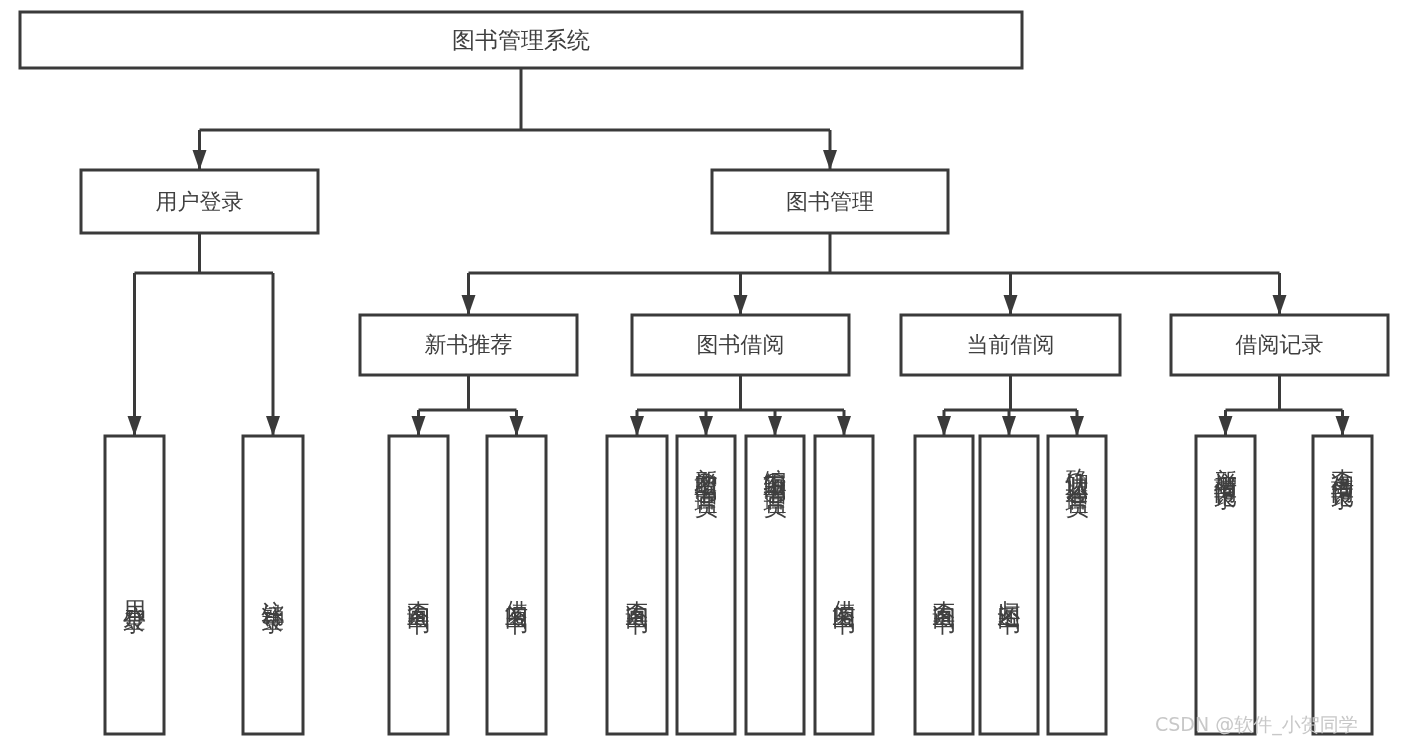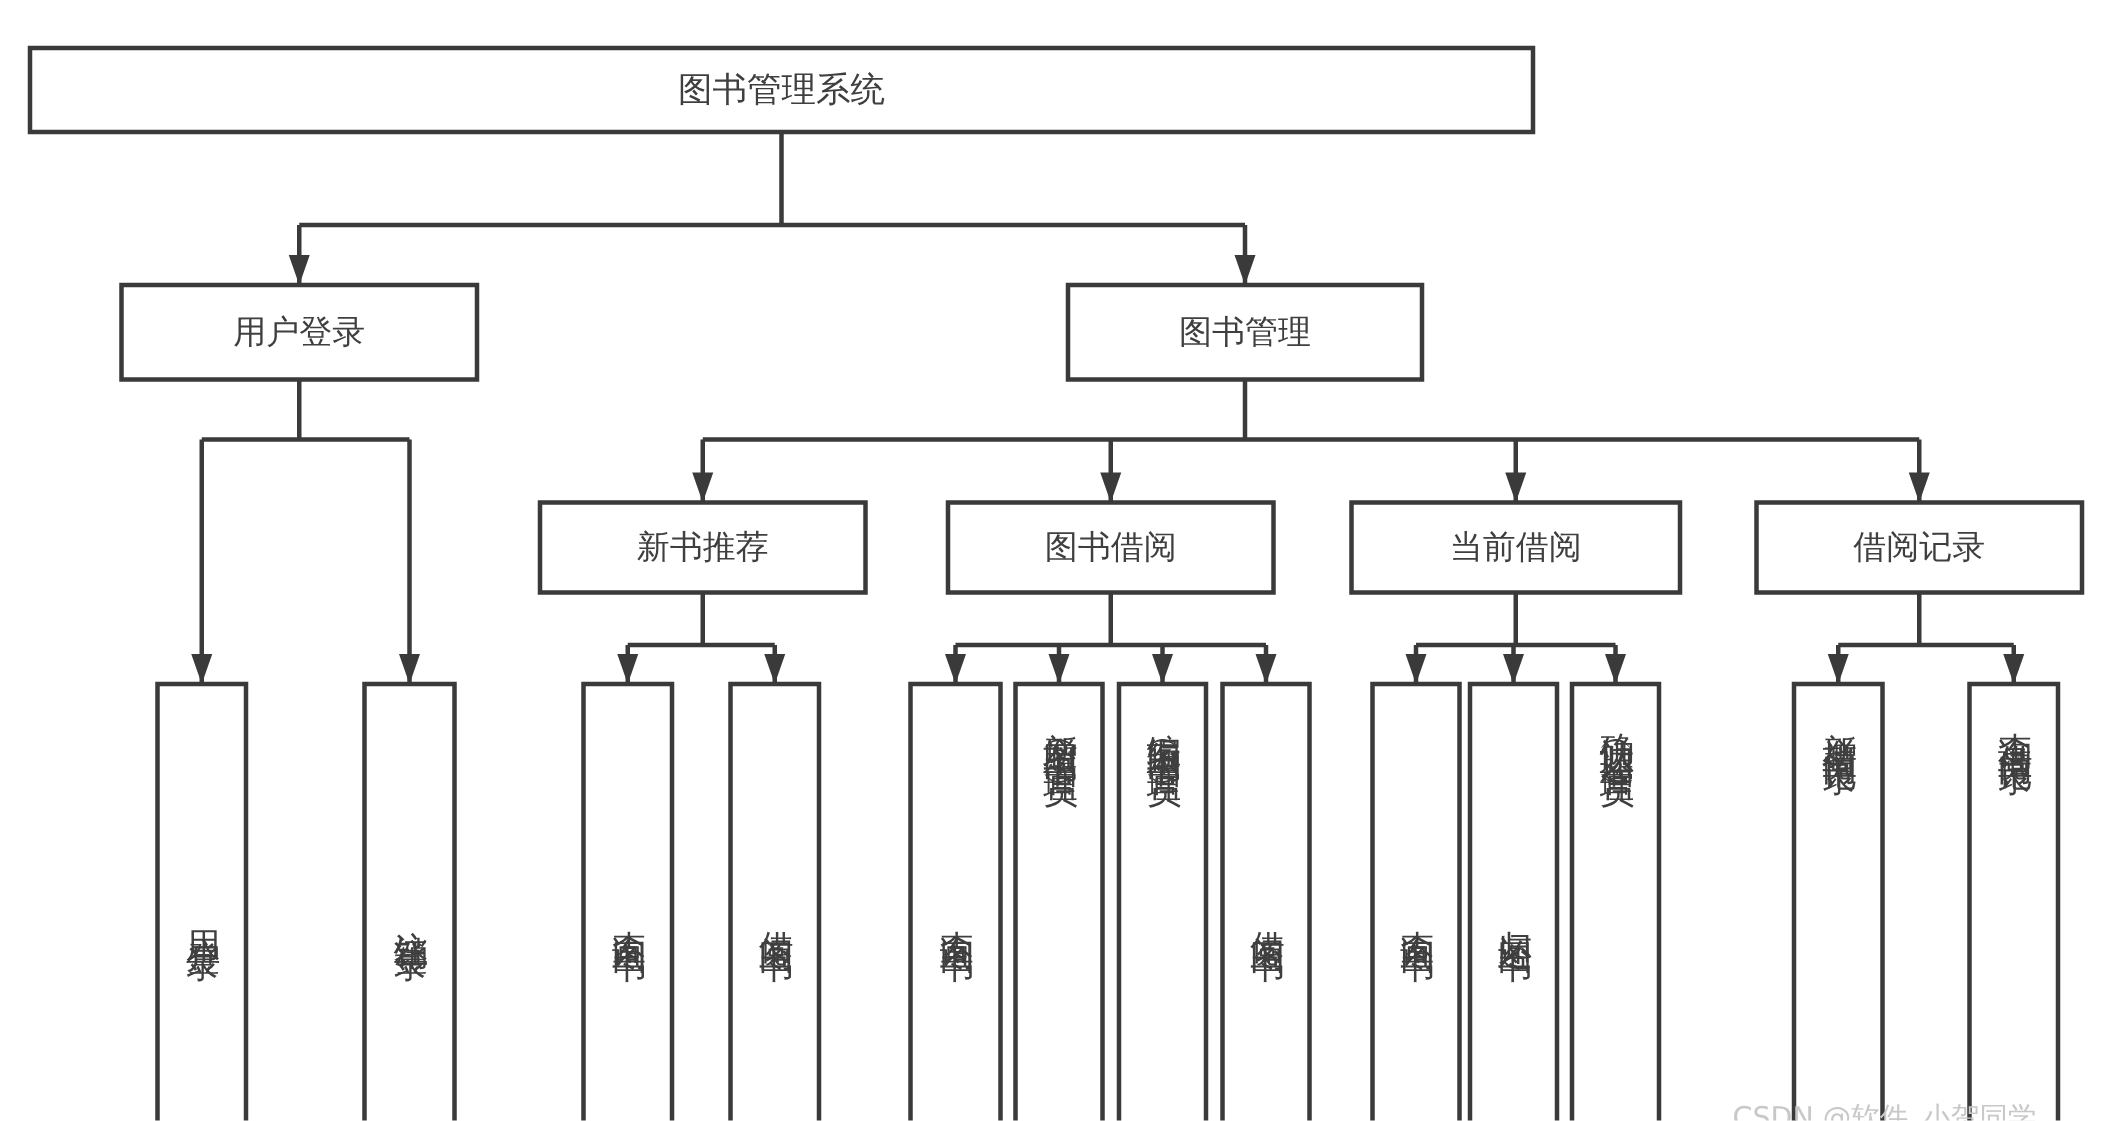--- a/index.html
+++ b/index.html
@@ -1,20 +1,20 @@
 <!DOCTYPE html>
 <html><head>
 <meta charset="utf-8">
 <style>
   html,body{margin:0;padding:0;background:#ffffff;}
   body{
     width:1405px;height:747px;overflow:hidden;
     font-family:"DejaVu Sans","Liberation Sans",sans-serif;
   }
-  #diagram-root{position:relative;width:1405px;height:538px;background:#fff;margin-top:20px;}
+  #diagram-root{position:relative;width:1405px;height:538px;background:#fff;}
   svg#diagram-svg{position:absolute;left:0;top:0;width:1405px;height:747px;display:block;}
   .node-rect{fill:#ffffff;stroke:#3a3a3a;stroke-width:3;}
   .edge-line{stroke:#3a3a3a;stroke-width:3;fill:none;stroke-linecap:butt;}
   .arrow-head{fill:#3a3a3a;stroke:none;}
   .node-label-h{
     font-family:"DejaVu Sans","Liberation Sans",sans-serif;
     font-size:22px;fill:#3f3f3f;text-anchor:middle;dominant-baseline:middle;
     letter-spacing:0px;
   }
   .node-label-title{

